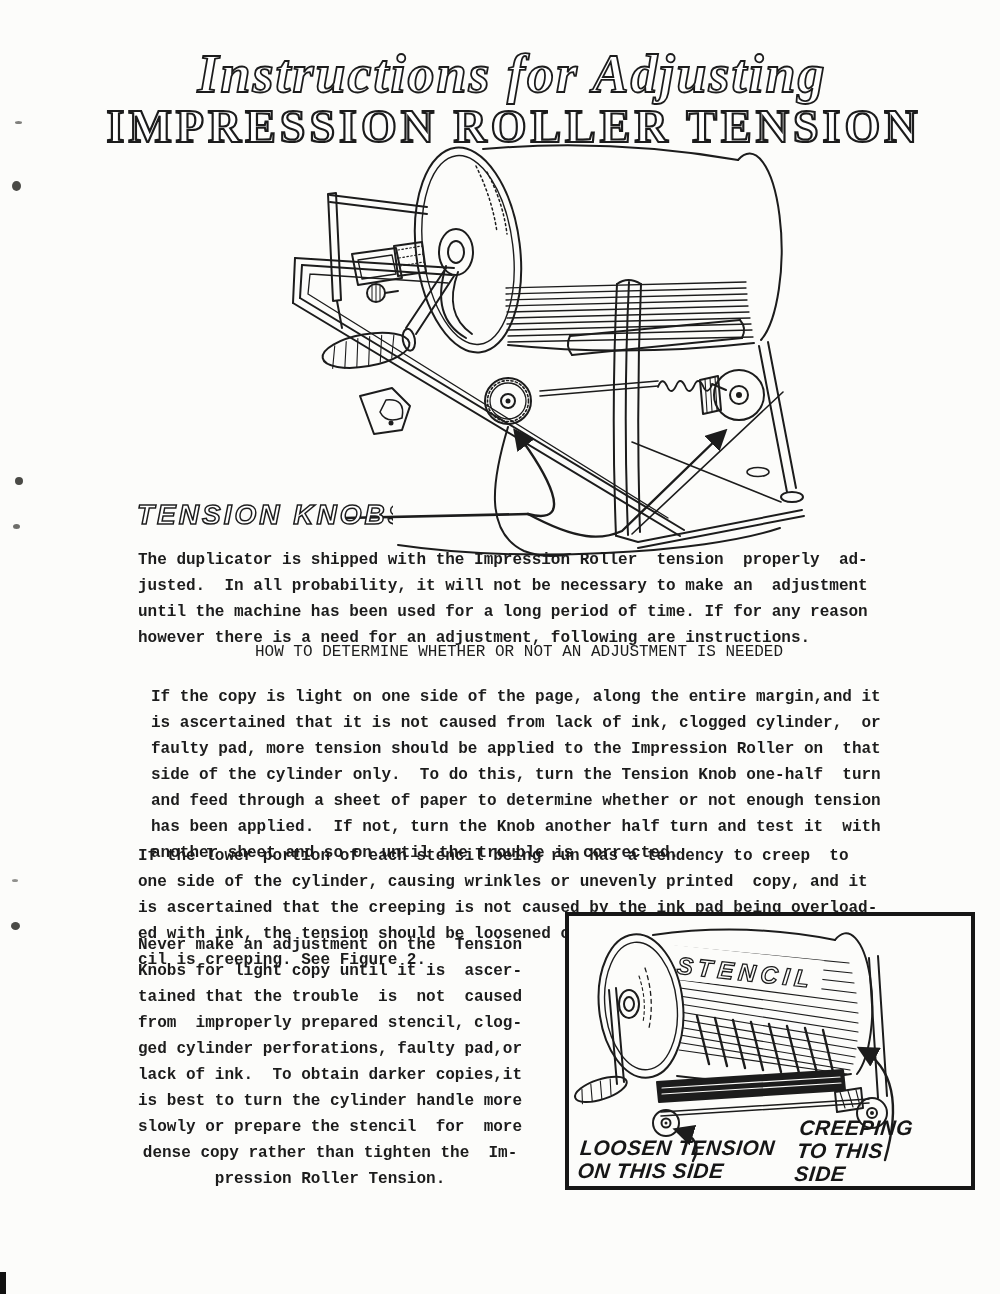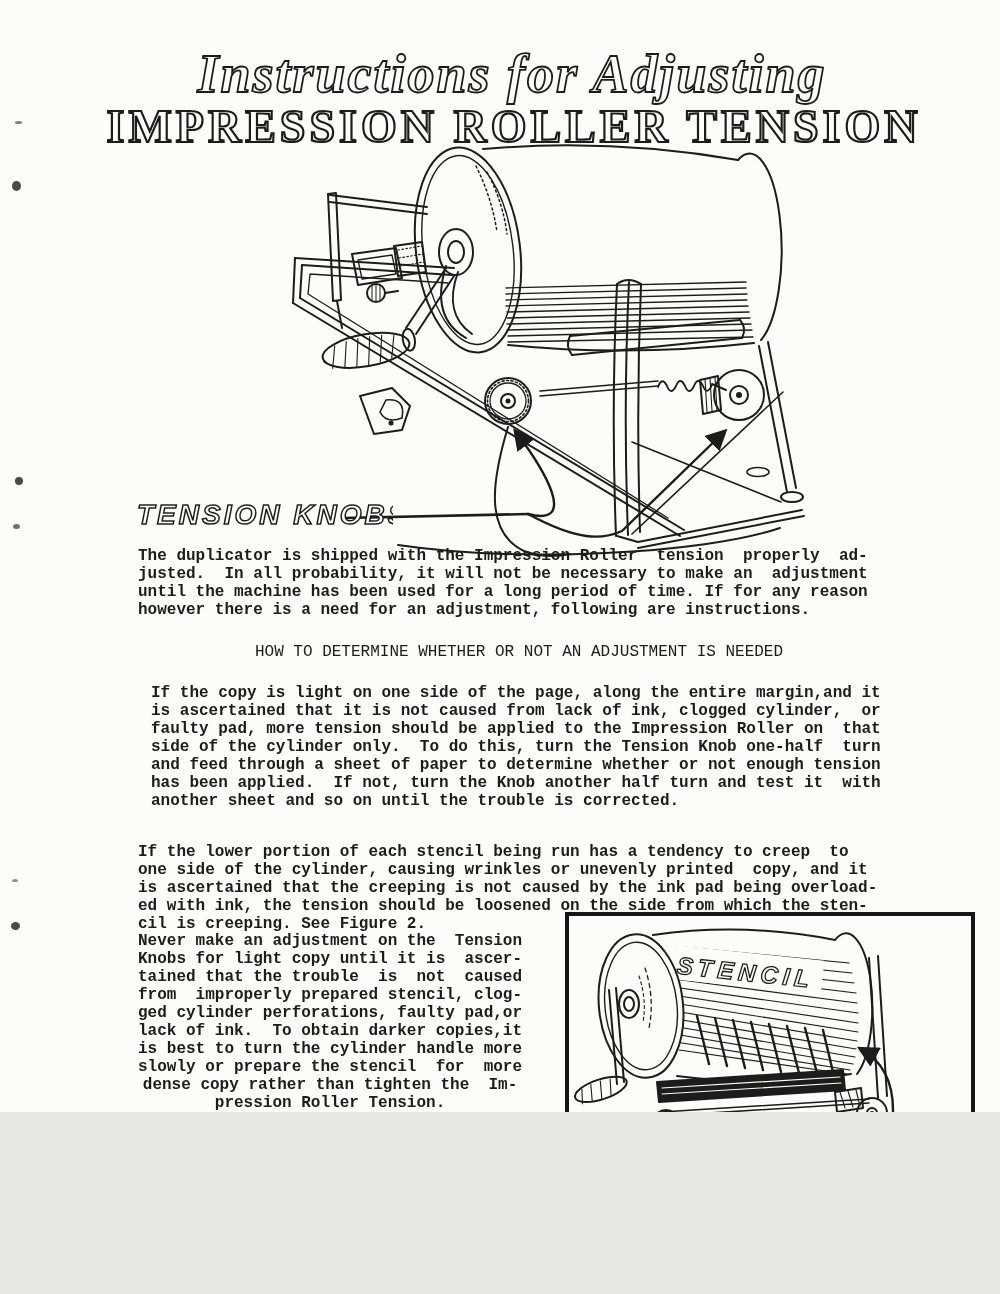--- a/index.html
+++ b/index.html
@@ -1,30 +1,30 @@
 <!DOCTYPE html>
 <html><head>
 <meta charset="utf-8">
 <style>
   html,body{margin:0;padding:0;background:#e8e8e4;}
   .page{
     position:relative;
-    width:1000px;height:1112px;
+    width:1000px;height:1294px;
     margin:0 auto;
     background:#fcfcfa;
     overflow:hidden;
     font-family:"Liberation Mono",monospace;
     color:#1c1c1c;
   }
   .mono-block{
     position:absolute;
     font-family:"Liberation Mono",monospace;
     font-weight:bold;
     font-size:16px;
-    line-height:18px;
+    line-height:26px;
     white-space:pre;
     color:#1c1c1c;
     letter-spacing:0px;
   }
   .note-block{ line-height:22.5px; }
   .section-heading{
     position:absolute;
     font-family:"Liberation Mono",monospace;
     font-weight:normal;
     font-size:16px;

